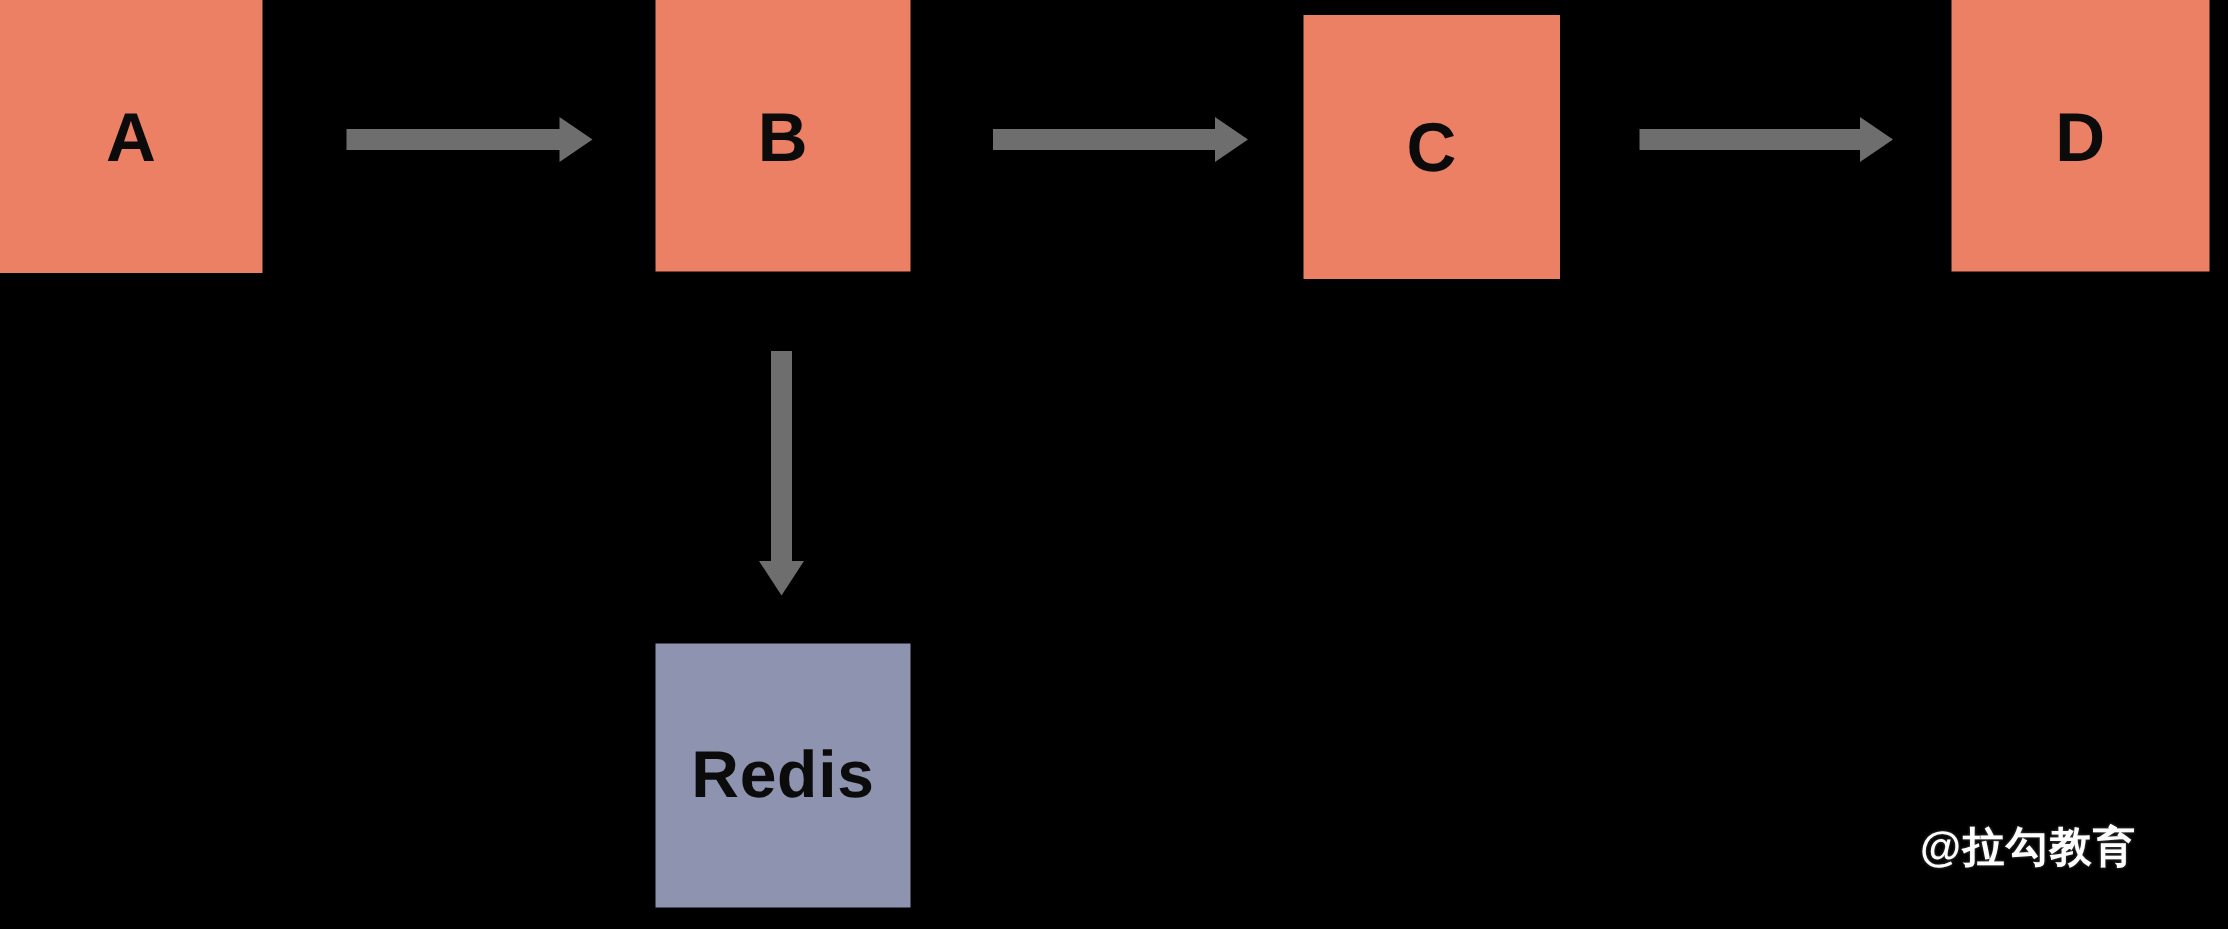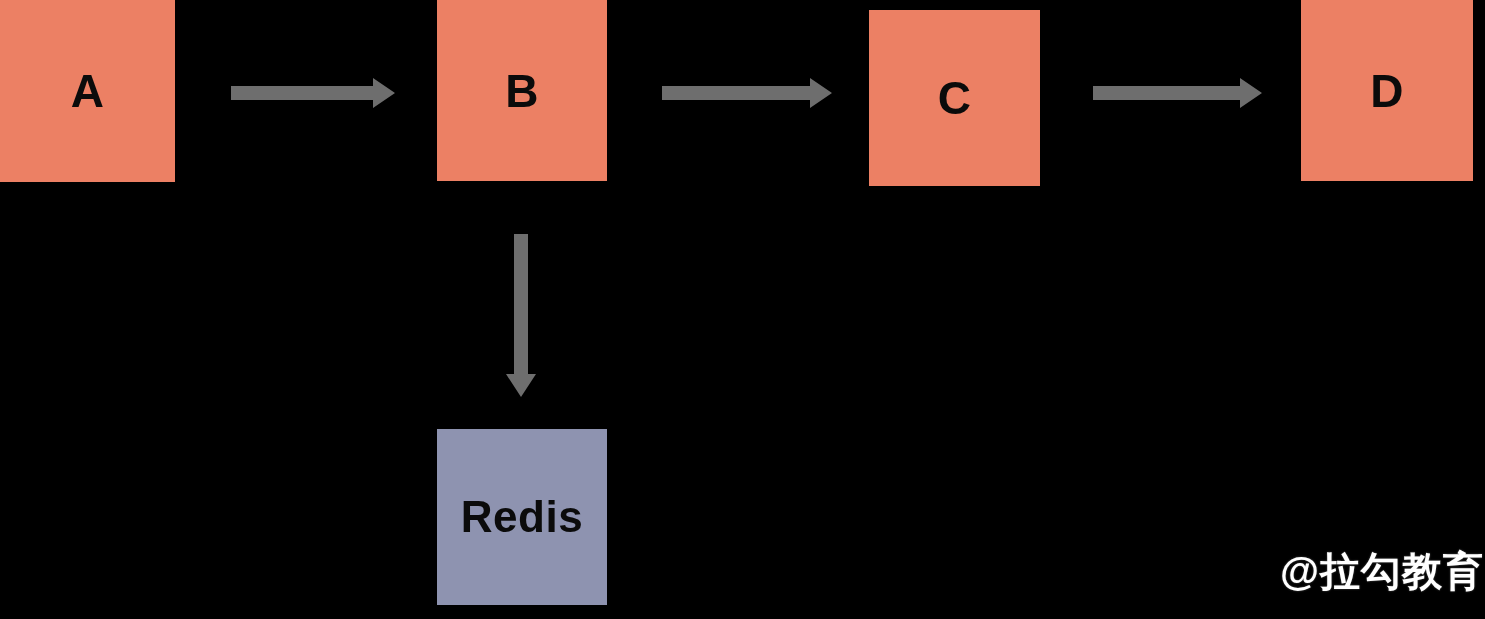--- a/index.html
+++ b/index.html
@@ -40,21 +40,21 @@
     position: absolute;
   }
   .arrow svg {
     display: block;
     overflow: visible;
   }
   .watermark {
     position: absolute;
     color: #ffffff;
     font-weight: bold;
-    font-size: 40px;
+    font-size: 28px;
     letter-spacing: 1px;
     line-height: 1;
     white-space: nowrap;
     text-shadow: 0 0 2px rgba(255,255,255,0.35);
   }
 </style>
 </head>
 <body>
 
 <div id="canvas">

